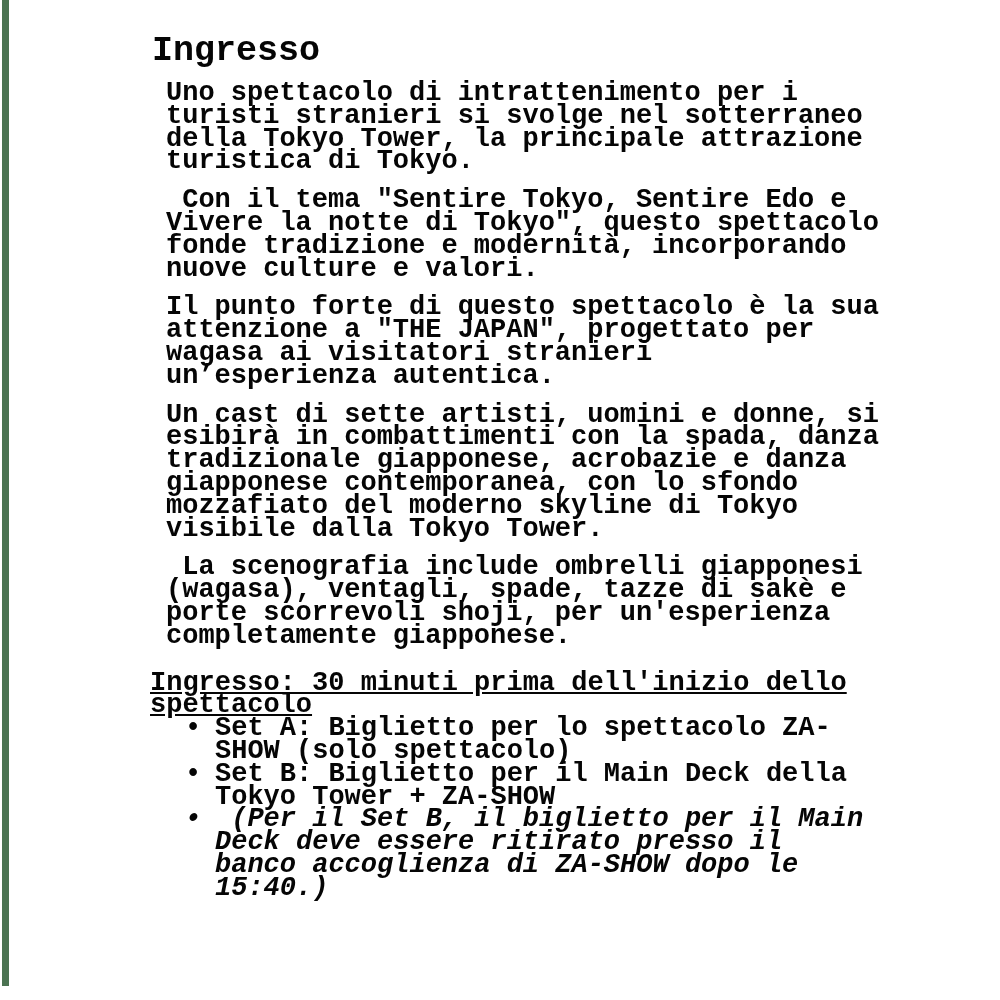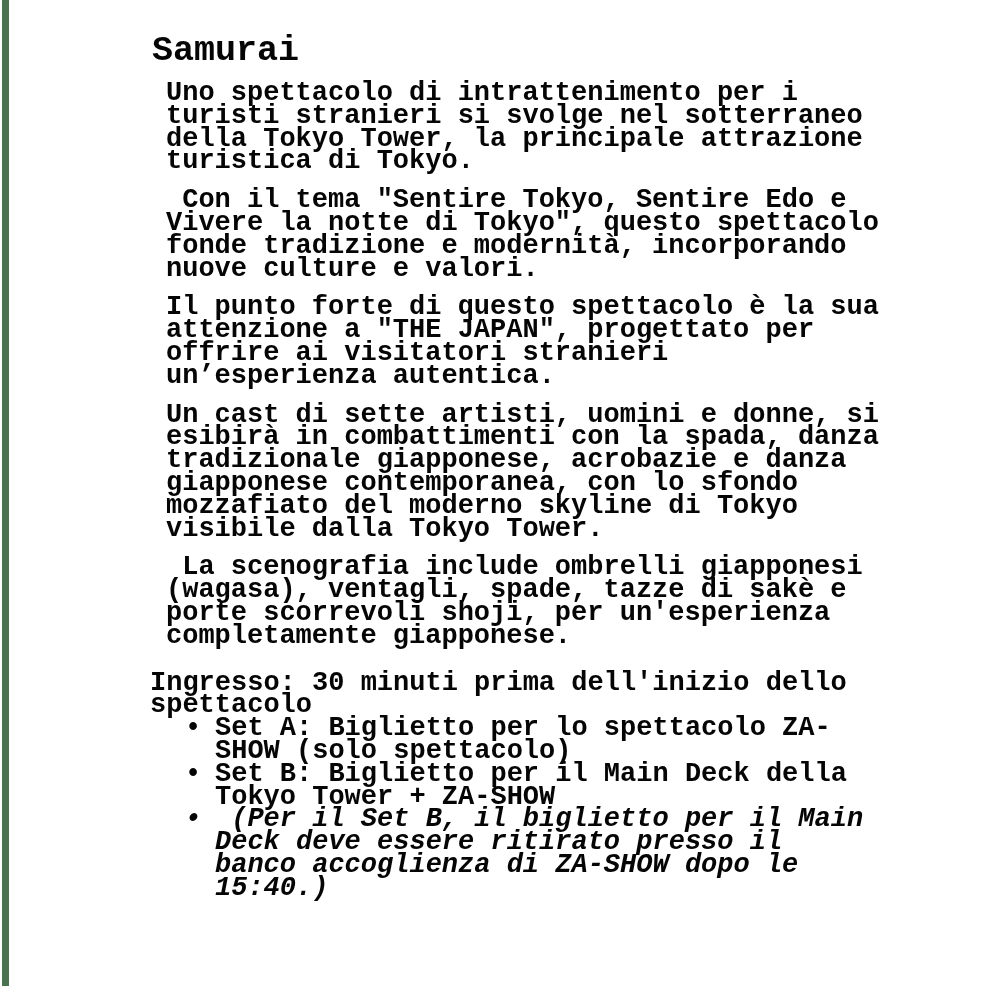--- a/index.html
+++ b/index.html
@@ -47,20 +47,21 @@
   }
   .para {
     margin: 16px;
     white-space: pre;
   }
   .entry {
     margin: 24px 0 0 0;
     font-size: 27px;
     line-height: 22.8px;
     white-space: pre;
+    text-decoration: underline;
   }
   .bullets {
     list-style: none;
     margin: 0;
     padding: 0;
     font-size: 27px;
     line-height: 22.8px;
   }
   .bullet-item {
     display: flex;
@@ -80,34 +81,34 @@
     font-style: italic;
   }
 </style>
 </head>
 <body>
 
 <div class="page">
   <div class="edge-strip"></div>
   <div class="content">
 
-    <h1 class="title">Samurai</h1>
+    <h1 class="title">Ingresso</h1>
 
     <div class="body-text">
       <p class="para">Uno spettacolo di intrattenimento per i
 turisti stranieri si svolge nel sotterraneo
 della Tokyo Tower, la principale attrazione
 turistica di Tokyo.</p>
       <p class="para"> Con il tema "Sentire Tokyo, Sentire Edo e
 Vivere la notte di Tokyo", questo spettacolo
 fonde tradizione e modernità, incorporando
 nuove culture e valori.</p>
       <p class="para">Il punto forte di questo spettacolo è la sua
 attenzione a "THE JAPAN", progettato per
-offrire ai visitatori stranieri
+wagasa ai visitatori stranieri
 un’esperienza autentica.</p>
       <p class="para">Un cast di sette artisti, uomini e donne, si
 esibirà in combattimenti con la spada, danza
 tradizionale giapponese, acrobazie e danza
 giapponese contemporanea, con lo sfondo
 mozzafiato del moderno skyline di Tokyo
 visibile dalla Tokyo Tower.</p>
       <p class="para"> La scenografia include ombrelli giapponesi
 (wagasa), ventagli, spade, tazze di sakè e
 porte scorrevoli shoji, per un'esperienza

